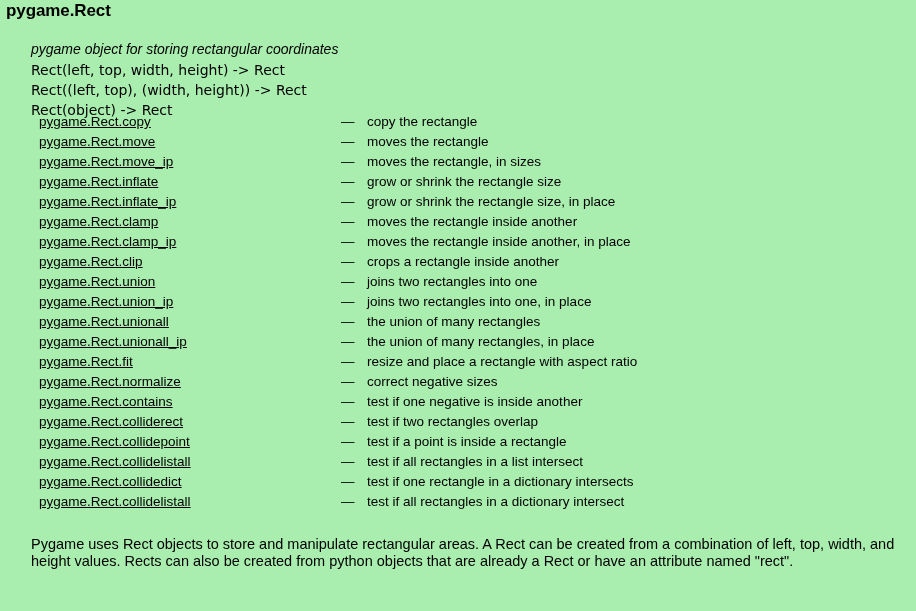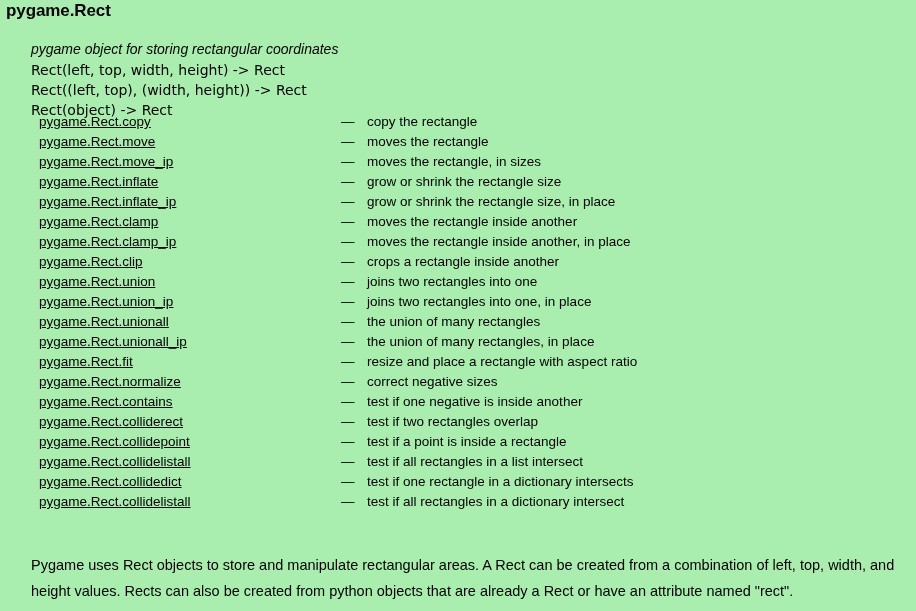--- a/index.html
+++ b/index.html
@@ -91,24 +91,24 @@
     text-underline-offset: 1px;
     cursor: pointer;
   }
   .dash {
     color: #000;
     font-family: "Liberation Sans", sans-serif;
   }
   .description-block {
     position: absolute;
     left: 31px;
-    top: 552px;
+    top: 536px;
     width: 873px;
     font-size: 14.5px;
-    line-height: 26px;
+    line-height: 17px;
     font-family: "Liberation Sans", sans-serif;
     color: #000;
     text-align: left;
   }
 </style>
 </head>
 <body>
 
 <div class="page">
 

